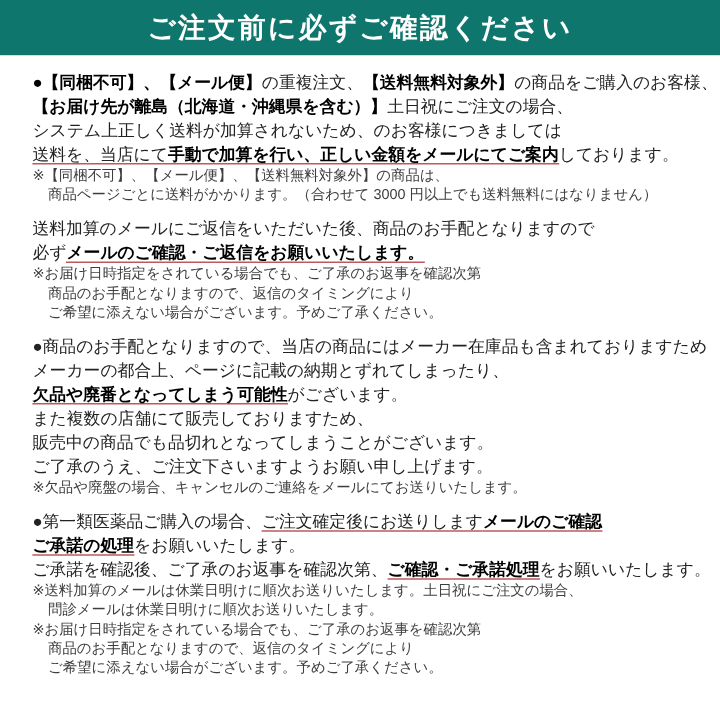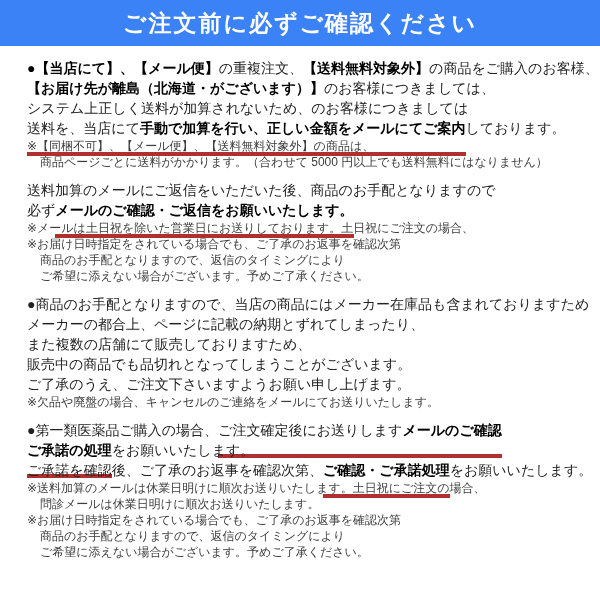--- a/index.html
+++ b/index.html
@@ -36,51 +36,51 @@
   }
   .line.note {
     font-size: 12px;
     line-height: 16px;
     height: 16px;
     color: #3d3d3d;
   }
   .line.note.indent { padding-left: 13px; }
   .seg-bold { font-weight: bold; color: #000000; }
   .seg-underline {
-    border-bottom: 4px solid #7f1d1d;
-    padding-bottom: 16px;
+    border-bottom: 1px solid #7f1d1d;
+    padding-bottom: 0;
   }
 </style>
 </head>
 <body>
 
-<div class="header" style="background: #3b82f6;">
+<div class="header" style="background: #0f766e;">
   <div class="header-title">ご注文前に必ずご確認ください</div>
 </div>
 
 <div class="notice-body">
     <div class="section">
-      <div class="line main"><span class="seg-bold ">●【当店にて】、【メール便】</span><span class="">の重複注文、</span><span class="seg-bold ">【送料無料対象外】</span><span class="">の商品をご購入のお客様、</span></div>
-      <div class="line main"><span class="seg-bold ">【お届け先が離島（北海道・がございます）】</span><span class="">のお客様につきましては、</span></div>
+      <div class="line main"><span class="seg-bold ">●【同梱不可】、【メール便】</span><span class="">の重複注文、</span><span class="seg-bold ">【送料無料対象外】</span><span class="">の商品をご購入のお客様、</span></div>
+      <div class="line main"><span class="seg-bold ">【お届け先が離島（北海道・沖縄県を含む）】</span><span class="">土日祝にご注文の場合、</span></div>
       <div class="line main"><span class="">システム上正しく送料が加算されないため、のお客様につきましては</span></div>
       <div class="line main"><span class="seg-underline" style="border-bottom-color: rgb(176, 48, 48);">送料を、当店にて</span><span class="seg-bold seg-underline" style="border-bottom-color: rgb(176, 48, 48);">手動で加算を行い、正しい金額をメールにてご案内</span><span class="">しております。</span></div>
       <div class="line note"><span class="">※【同梱不可】、【メール便】、【送料無料対象外】の商品は、</span></div>
-      <div class="line note indent"><span class="">商品ページごとに送料がかかります。（合わせて 5000 円以上でも送料無料にはなりません）</span></div>
+      <div class="line note indent"><span class="">商品ページごとに送料がかかります。（合わせて 3000 円以上でも送料無料にはなりません）</span></div>
     </div>
     <div class="section">
       <div class="line main"><span class="">送料加算のメールにご返信をいただいた後、商品のお手配となりますので</span></div>
       <div class="line main"><span class="">必ず</span><span class="seg-bold seg-underline" style="border-bottom-color: rgb(176, 48, 48);">メールのご確認・ご返信をお願いいたします。</span></div>
-      <div class="line note"><span class="">※メールは土日祝を除いた営業日にお送りしております。土日祝にご注文の場合、</span></div>
       <div class="line note"><span class="">※お届け日時指定をされている場合でも、ご了承のお返事を確認次第</span></div>
       <div class="line note indent"><span class="">商品のお手配となりますので、返信のタイミングにより</span></div>
       <div class="line note indent"><span class="">ご希望に添えない場合がございます。予めご了承ください。</span></div>
     </div>
     <div class="section">
       <div class="line main"><span class="">●商品のお手配となりますので、当店の商品にはメーカー在庫品も含まれておりますため</span></div>
       <div class="line main"><span class="">メーカーの都合上、ページに記載の納期とずれてしまったり、</span></div>
+      <div class="line main"><span class="seg-bold seg-underline" style="border-bottom-color: rgb(176, 48, 48);">欠品や廃番となってしまう可能性</span><span class="">がございます。</span></div>
       <div class="line main"><span class="">また複数の店舗にて販売しておりますため、</span></div>
       <div class="line main"><span class="">販売中の商品でも品切れとなってしまうことがございます。</span></div>
       <div class="line main"><span class="">ご了承のうえ、ご注文下さいますようお願い申し上げます。</span></div>
       <div class="line note"><span class="">※欠品や廃盤の場合、キャンセルのご連絡をメールにてお送りいたします。</span></div>
     </div>
     <div class="section">
       <div class="line main"><span class="">●第一類医薬品ご購入の場合、</span><span class="seg-underline" style="border-bottom-color: rgb(176, 48, 48);">ご注文確定後にお送りします</span><span class="seg-bold seg-underline" style="border-bottom-color: rgb(176, 48, 48);">メールのご確認</span></div>
       <div class="line main"><span class="seg-bold seg-underline" style="border-bottom-color: rgb(176, 48, 48);">ご承諾の処理</span><span class="">をお願いいたします。</span></div>
       <div class="line main"><span class="">ご承諾を確認後、ご了承のお返事を確認次第、</span><span class="seg-bold seg-underline" style="border-bottom-color: rgb(176, 48, 48); margin-top: 16px;">ご確認・ご承諾処理</span><span class="">をお願いいたします。</span></div>
       <div class="line note"><span class="">※送料加算のメールは休業日明けに順次お送りいたします。土日祝にご注文の場合、</span></div>

